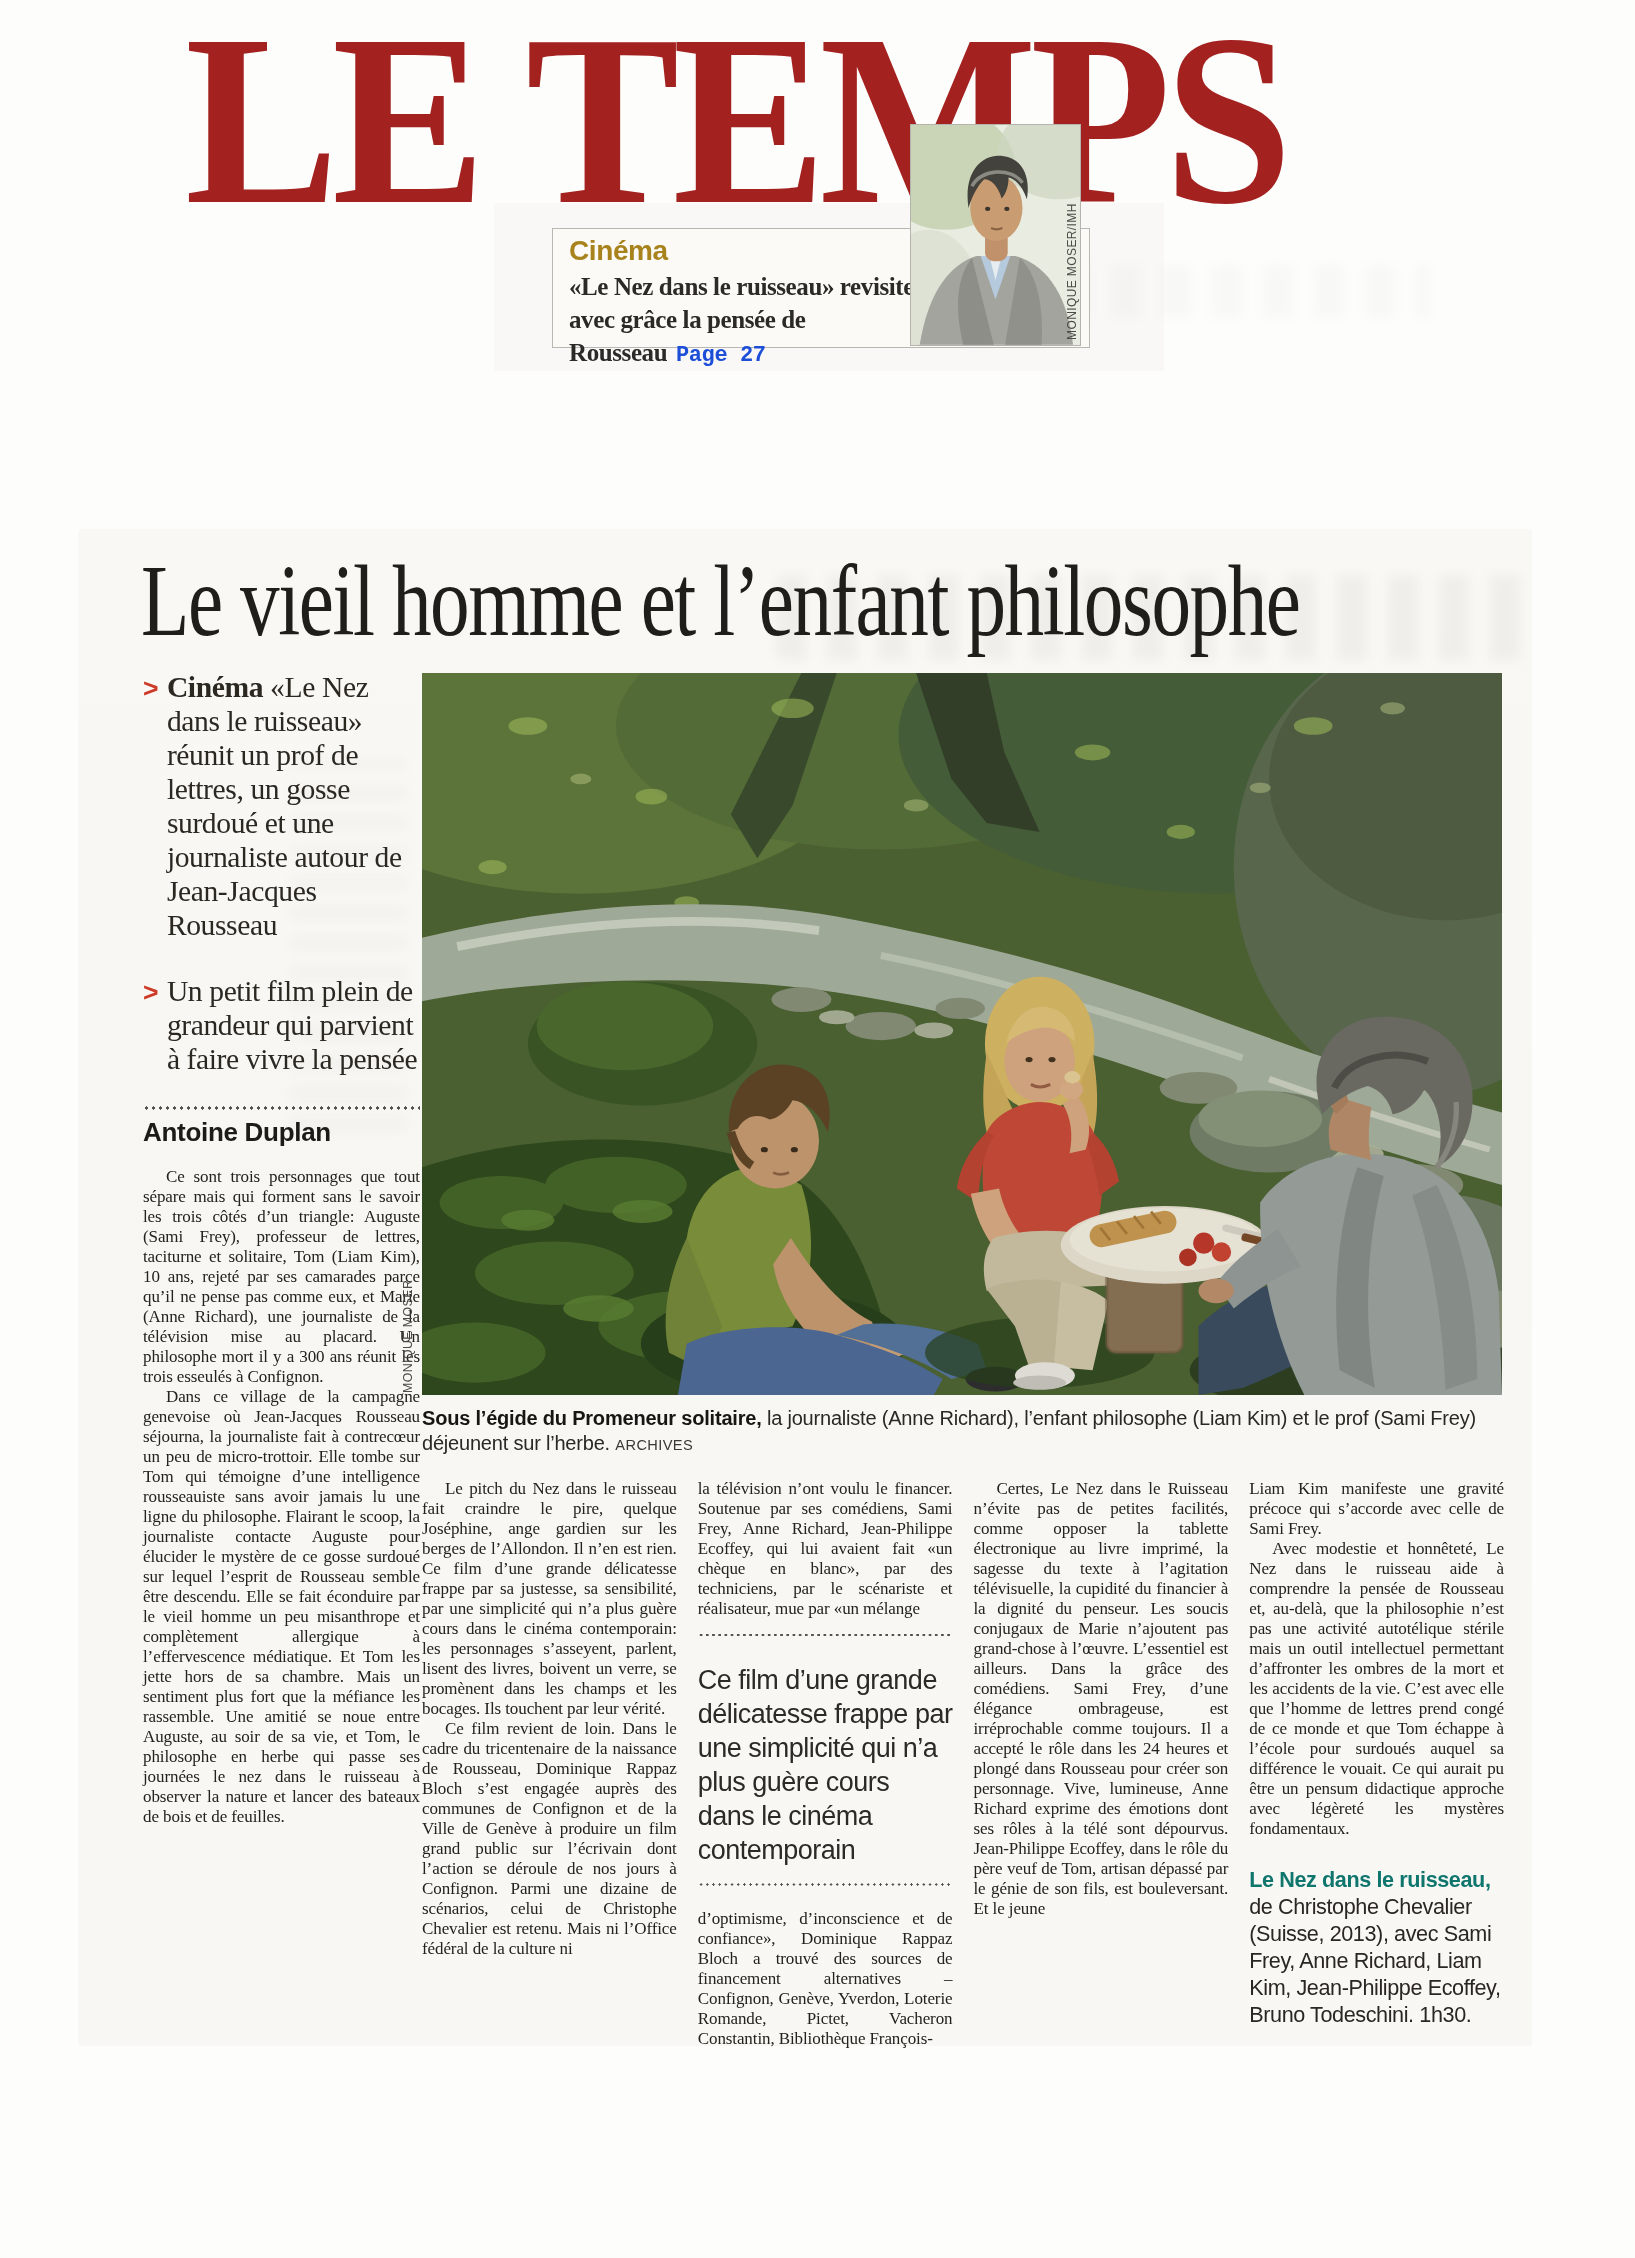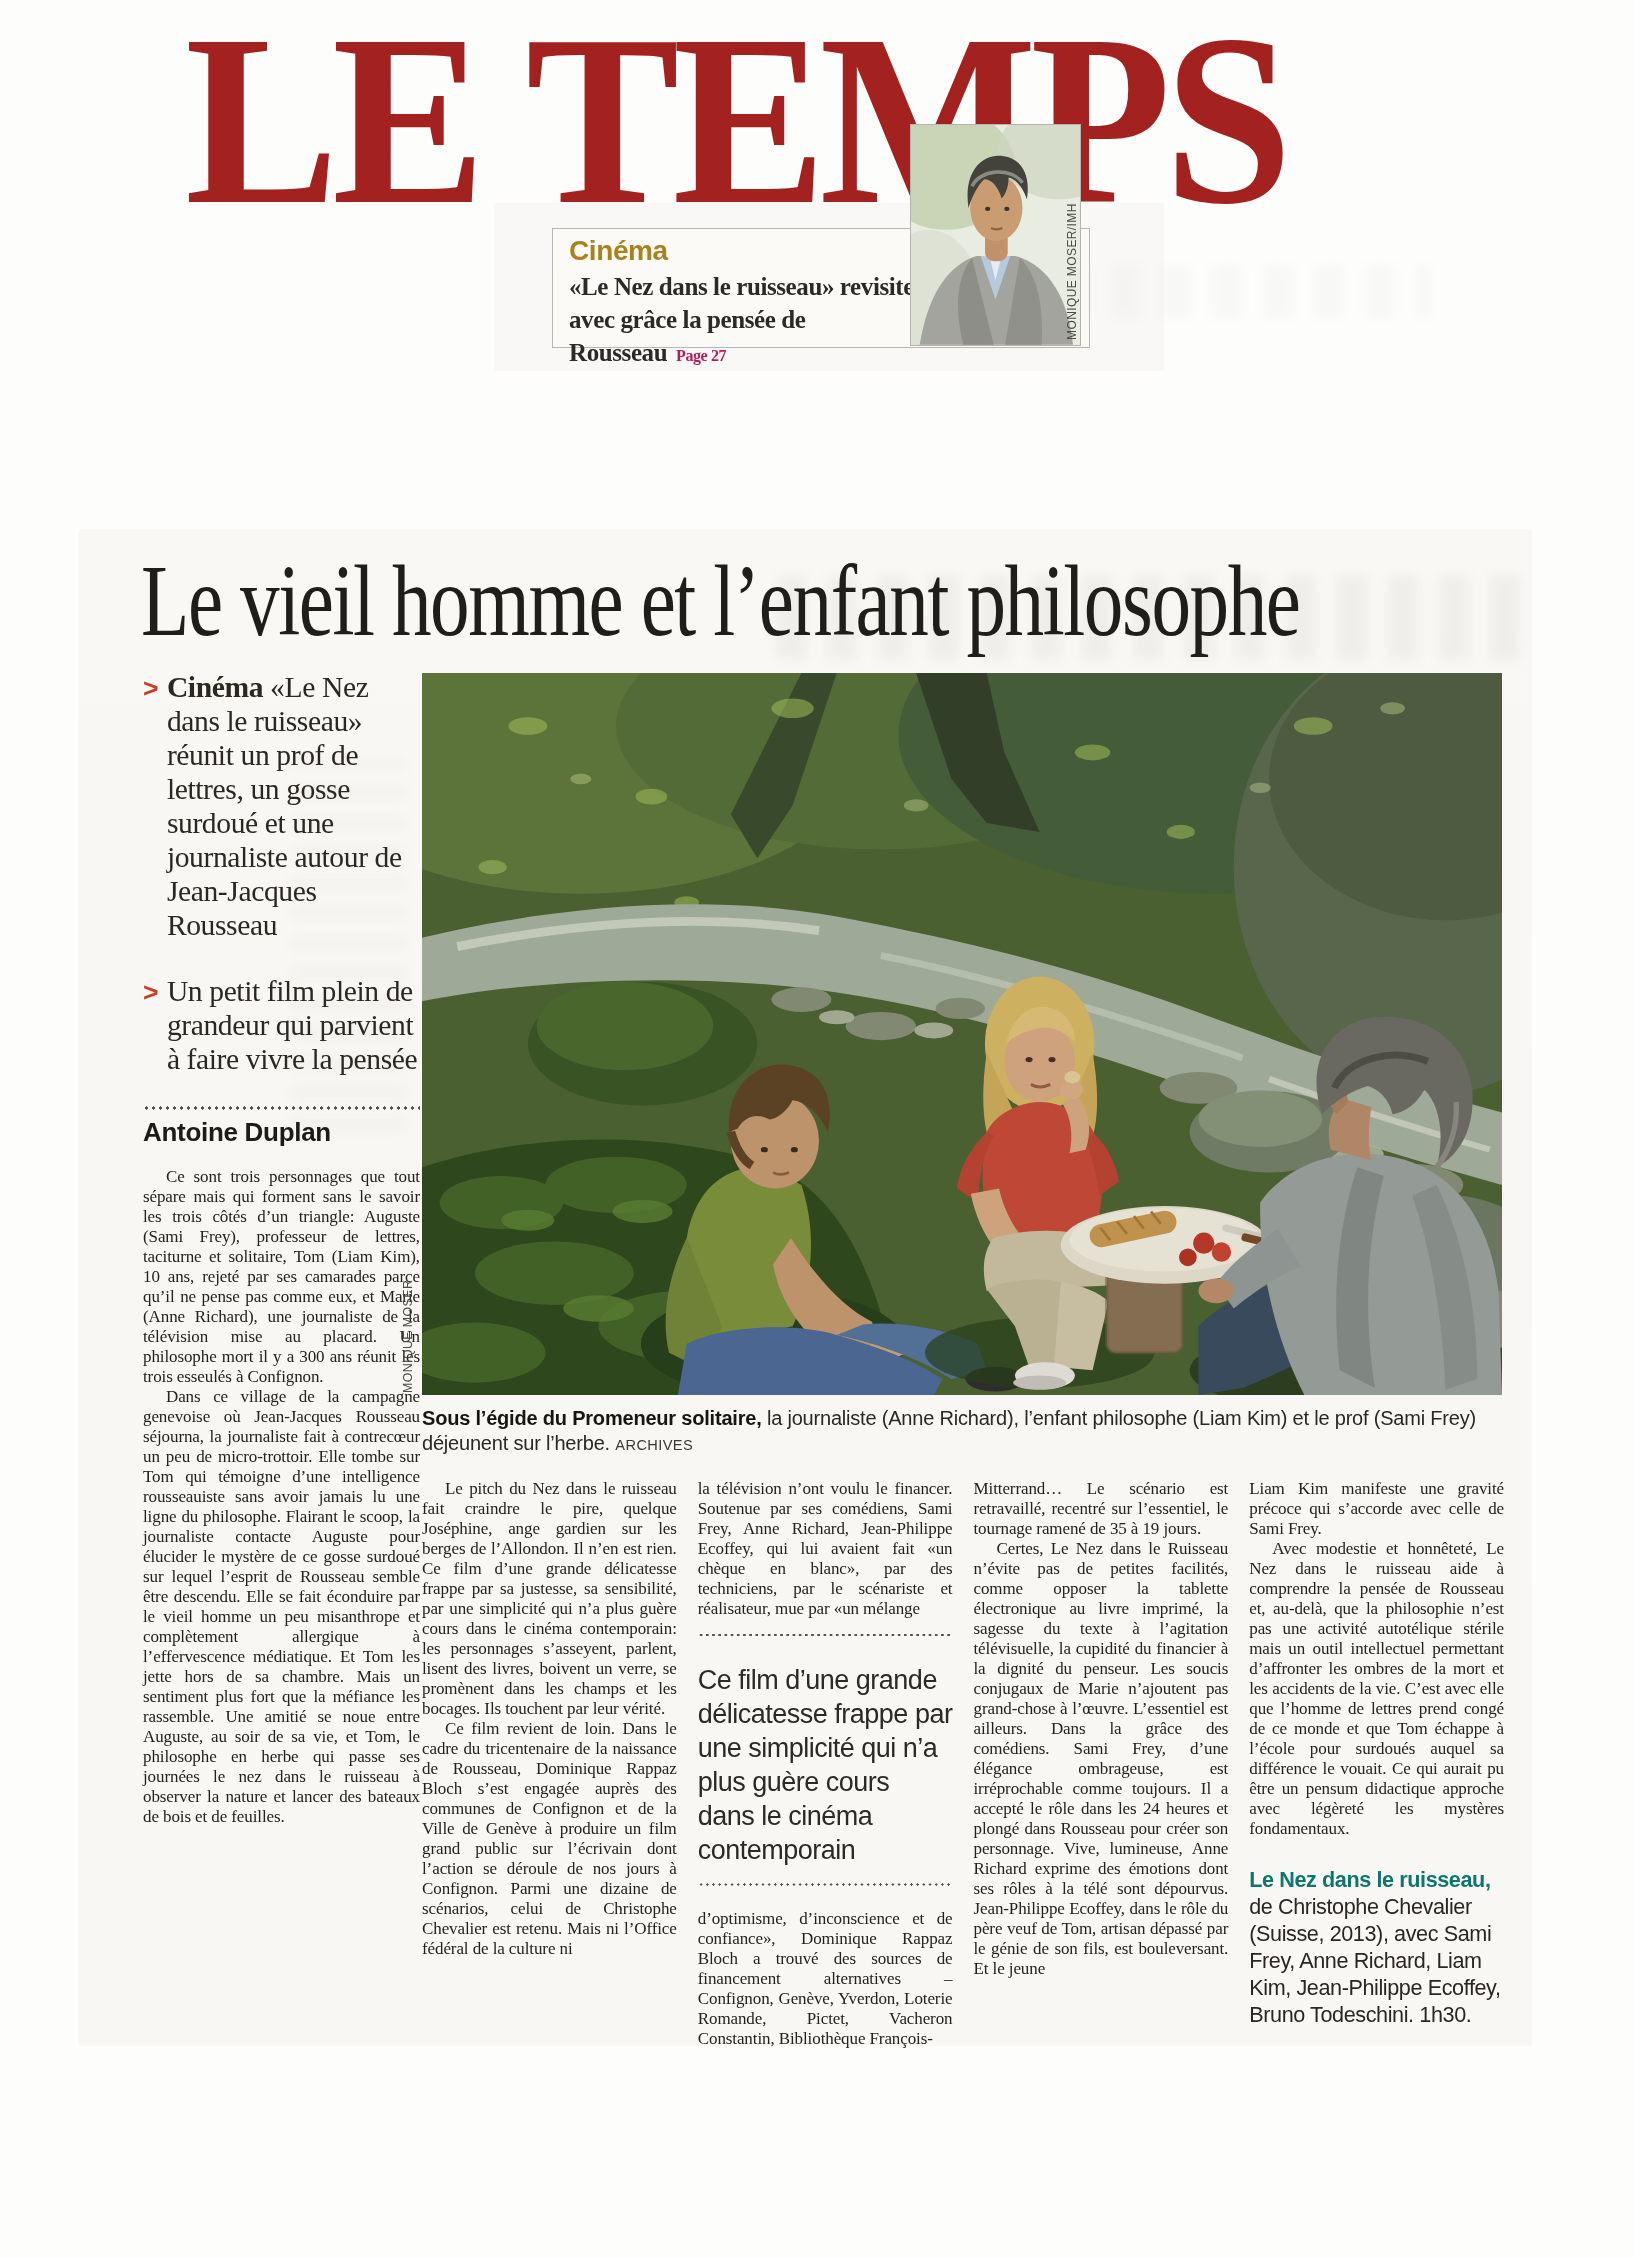--- a/index.html
+++ b/index.html
@@ -44,22 +44,22 @@
     font-weight:700; font-size:28px; line-height:30px;
     color:var(--label-gold,#a8821c); letter-spacing:-0.4px;
   }
   .teaser-line {
     width:353px; margin-top:3.5px;
     font-family:"Liberation Serif","DejaVu Serif",serif;
     font-weight:700; font-size:25px; line-height:33px; color:#2c2a26;
     letter-spacing:-0.4px;
   }
   .teaser-page {
-    font-family:Liberation Serif, serif;
-    font-weight:700; font-size:16px; color:#be185d; margin-left:8.8px;
+    font-family:Liberation Mono, monospace;
+    font-weight:700; font-size:22px; color:#1d4ed8; margin-left:8.8px;
     letter-spacing:-0.4px;
   }
   .teaser-photo {
     position:absolute; left:910px; top:124px; width:171px; height:222px;
     z-index:4; border:0.9px solid #b5b3ae; background:#e7eae0;
   }
   .teaser-photo svg { display:block; width:100%; height:100%; }
   .vcredit {
     font-family:"Liberation Sans","DejaVu Sans",sans-serif;
     color:#4a4a46; letter-spacing:0.4px;
@@ -413,21 +413,20 @@
       <p class="bodytext indent">Ce film revient de loin. Dans le cadre du tricentenaire de la naissance de Rousseau, Dominique Rappaz Bloch s’est engagée auprès des communes de Confignon et de la Ville de Genève à produire un film grand public sur l’écrivain dont l’action se déroule de nos jours à Confignon. Parmi une dizaine de scénarios, celui de Christophe Chevalier est retenu. Mais ni l’Office fédéral de la culture ni</p>
     </div>
     <div>
       <p class="bodytext">la télévision n’ont voulu le financer. Soutenue par ses comédiens, Sami Frey, Anne Richard, Jean-Philippe Ecoffey, qui lui avaient fait «un chèque en blanc», par des techniciens, par le scénariste et réalisateur, mue par «un mélange</p>
       <div class="pq-rule" style="margin-top:14px"></div>
       <div class="pullquote">Ce film d’une grande délicatesse frappe par une simplicité qui n’a plus guère cours dans le cinéma contemporain</div>
       <div class="pq-rule"></div>
       <p class="bodytext after-quote">d’optimisme, d’inconscience et de confiance», Dominique Rappaz Bloch a trouvé des sources de financement alternatives – Confignon, Genève, Yverdon, Loterie Romande, Pictet, Vacheron Constantin, Bibliothèque François-</p>
     </div>
     <div>
-      <p class="bodytext">Mitterrand… Le scénario est retravaillé, recentré sur l’essentiel, le tournage ramené de 35 à 19 jours.</p>
       <p class="bodytext indent">Certes, Le Nez dans le Ruisseau n’évite pas de petites facilités, comme opposer la tablette électronique au livre imprimé, la sagesse du texte à l’agitation télévisuelle, la cupidité du financier à la dignité du penseur. Les soucis conjugaux de Marie n’ajoutent pas grand-chose à l’œuvre. L’essentiel est ailleurs. Dans la grâce des comédiens. Sami Frey, d’une élégance ombrageuse, est irréprochable comme toujours. Il a accepté le rôle dans les 24 heures et plongé dans Rousseau pour créer son personnage. Vive, lumineuse, Anne Richard exprime des émotions dont ses rôles à la télé sont dépourvus. Jean-Philippe Ecoffey, dans le rôle du père veuf de Tom, artisan dépassé par le génie de son fils, est bouleversant. Et le jeune</p>
     </div>
     <div>
       <p class="bodytext">Liam Kim manifeste une gravité précoce qui s’accorde avec celle de Sami Frey.</p>
       <p class="bodytext indent">Avec modestie et honnêteté, Le Nez dans le ruisseau aide à comprendre la pensée de Rousseau et, au-delà, que la philosophie n’est pas une activité autotélique stérile mais un outil intellectuel permettant d’affronter les ombres de la mort et les accidents de la vie. C’est avec elle que l’homme de lettres prend congé de ce monde et que Tom échappe à l’école pour surdoués auquel sa différence le vouait. Ce qui aurait pu être un pensum didactique approche avec légèreté les mystères fondamentaux.</p>
       <p class="film-info">
         <b>Le Nez dans le ruisseau,</b><span> de Christophe Chevalier (Suisse, 2013), avec Sami Frey, Anne Richard, Liam Kim, Jean-Philippe Ecoffey, Bruno Todeschini. 1h30.</span>
       </p>
     </div>
   </div>

